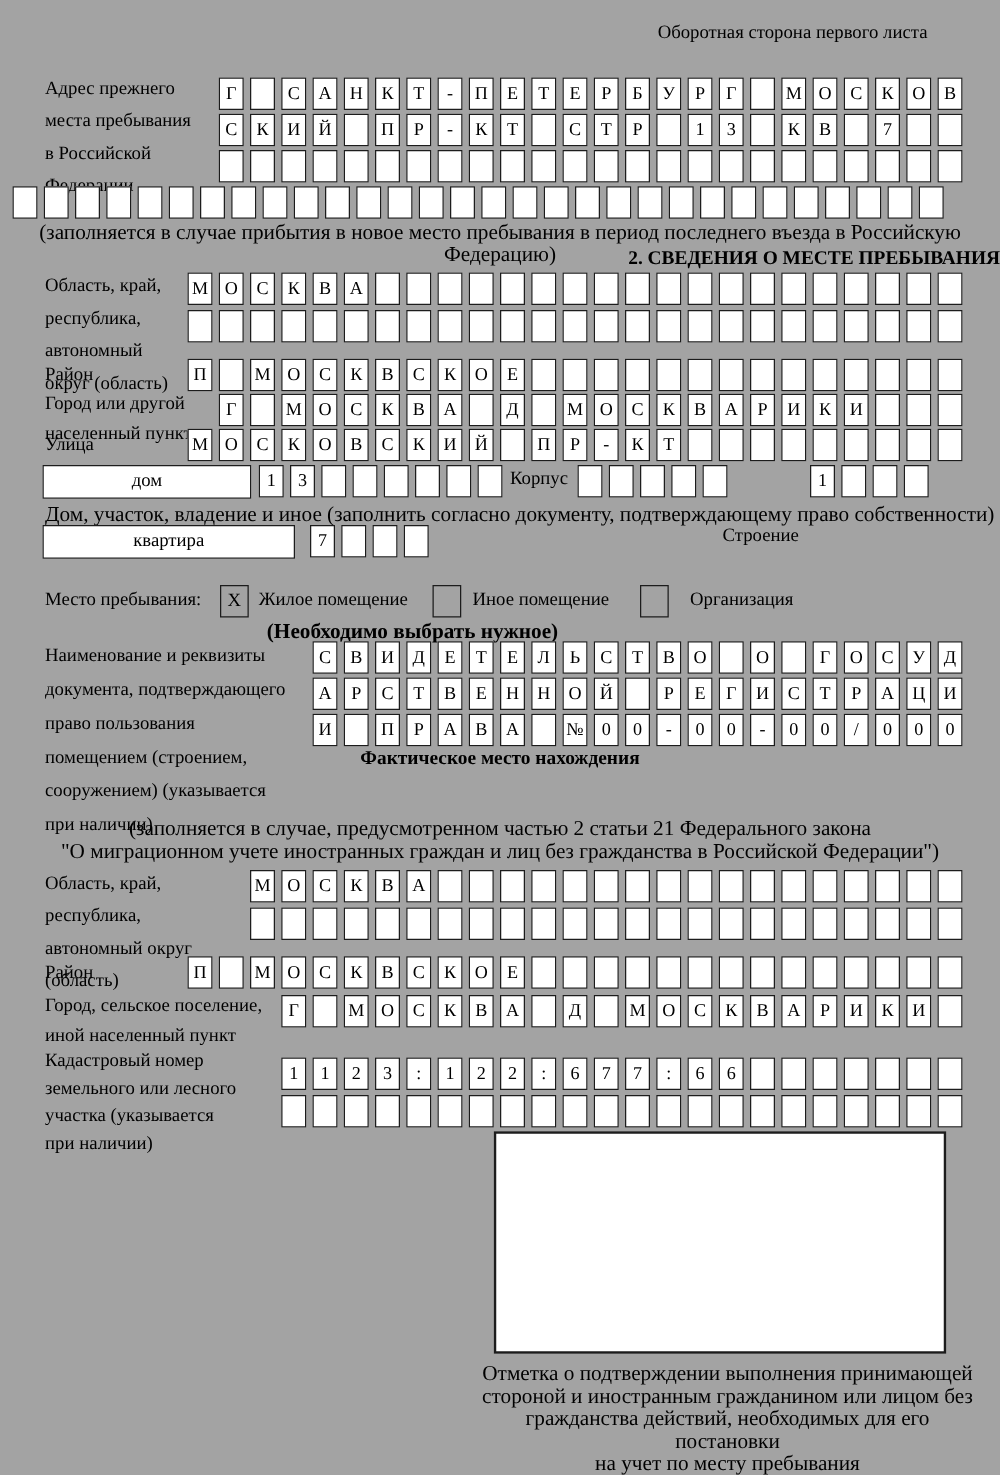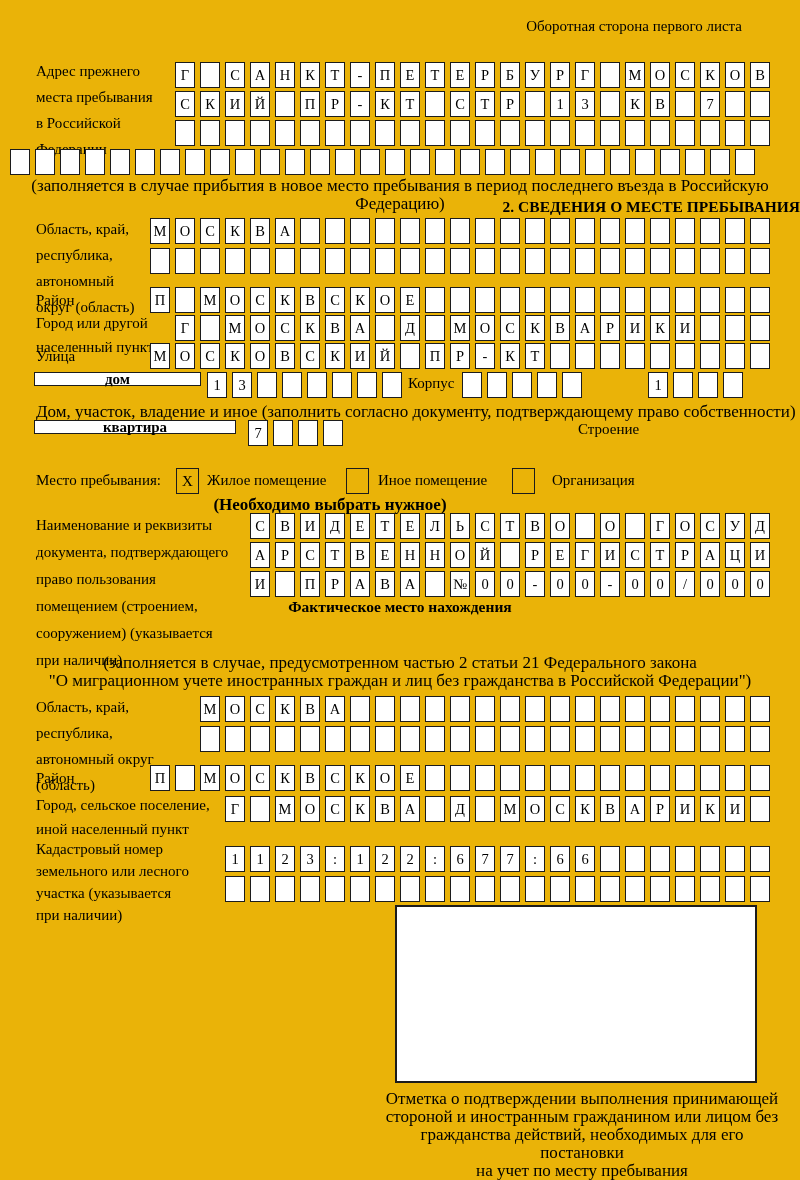--- a/index.html
+++ b/index.html
@@ -1,30 +1,30 @@
 <!DOCTYPE html>
 <html><head>
 <meta charset="utf-8">
 <style>
   html,body{margin:0;padding:0;background:#fff;}
-  .form{position:relative;width:800px;height:1180px;background:#eab308;color:#000;
+  .form{position:relative;width:800px;height:1180px;background:#a3a3a3;color:#000;
         font-family:"Liberation Serif", serif;overflow:hidden;}
   .abs{position:absolute;}
   .lbl{font-size:15px;line-height:26px;white-space:pre-line;}
   .lbl-tight{line-height:22px;}
   .lbl-doc{line-height:27px;}
   .cap{font-size:17px;line-height:18px;white-space:pre-line;}
   .hdr{font-weight:bold;font-size:15.5px;text-align:center;width:800px;left:0;}
   .center{text-align:center;width:800px;left:0;}
   .grid{display:flex;gap:5px;}
   .cell{width:20px;height:26px;box-sizing:border-box;border:1.7px solid #1c1c1c;
         display:flex;align-items:center;justify-content:center;
         font-size:14.5px;background:#fff;flex:0 0 auto;}
-  .rect{box-sizing:border-box;border:1.7px solid #1c1c1c;height:14px;
-        display:flex;align-items:center;justify-content:center;font-size:15px;background:#fff;font-weight:bold;}
+  .rect{box-sizing:border-box;border:1.7px solid #1c1c1c;height:27px;
+        display:flex;align-items:center;justify-content:center;font-size:15px;background:#fff;}
   .cbox{width:23px;height:26px;box-sizing:border-box;border:1.7px solid #1c1c1c;
         display:flex;align-items:center;justify-content:center;font-size:15px;}
   .bigbox{box-sizing:border-box;border:2px solid #1c1c1c;background:#fff;}
   .inl{font-size:15px;}
 </style>
 </head>
 <body>
 
 <div class="form">
 

